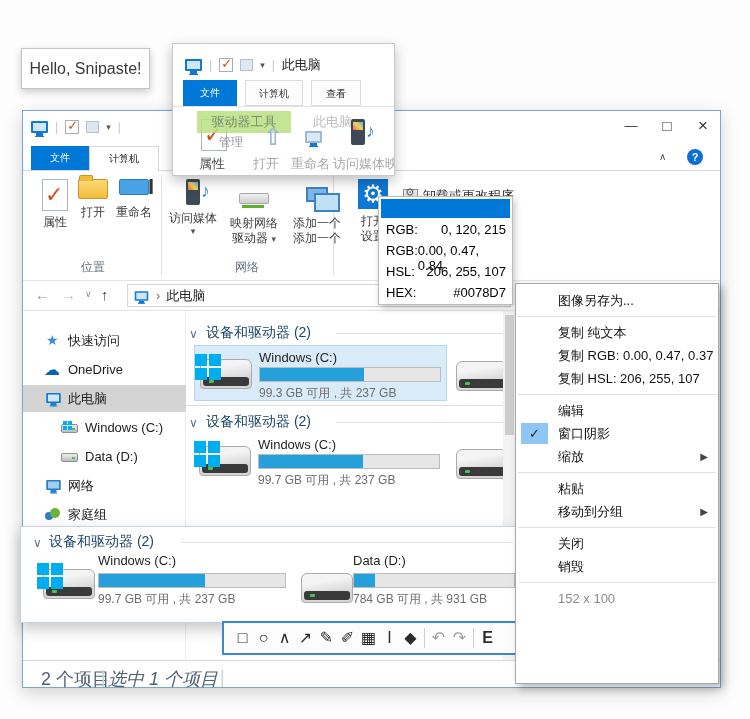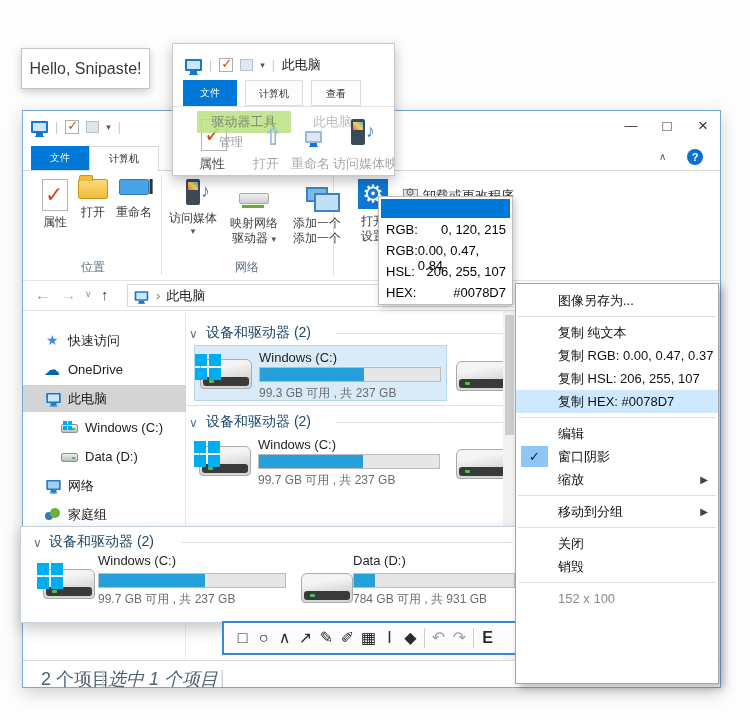--- a/index.html
+++ b/index.html
@@ -395,32 +395,32 @@
       <span>#0078D7</span>
     </div>
   </div>
 
   <div class="panel" style="left:515px; top:283px; width:204px; height:401px; border:1px solid #a6a6a6; box-shadow:4px 4px 8px rgba(0,0,0,.28); z-index:60; padding-top:5px;">
     <div class="menu-item">图像另存为...</div>
     <div class="menu-sep"></div>
     <div class="menu-item">复制 纯文本</div>
     <div class="menu-item">复制 RGB: 0.00, 0.47, 0.37</div>
     <div class="menu-item">复制 HSL: 206, 255, 107</div>
-    <div class="menu-item hl">复制 HEX: #0078D7</div>
     <div class="menu-sep"></div>
     <div class="menu-item">编辑</div>
     <div class="menu-item">
       <span class="menu-check">✓</span>
       <span>窗口阴影</span>
     </div>
     <div class="menu-item">
       <span>缩放</span>
       <span class="sub">▶</span>
     </div>
     <div class="menu-sep"></div>
+    <div class="menu-item">粘贴</div>
     <div class="menu-item">
       <span>移动到分组</span>
       <span class="sub">▶</span>
     </div>
     <div class="menu-sep"></div>
     <div class="menu-item">关闭</div>
     <div class="menu-item">销毁</div>
     <div class="menu-sep"></div>
     <div class="menu-item disabled">152 x 100</div>
   </div>

